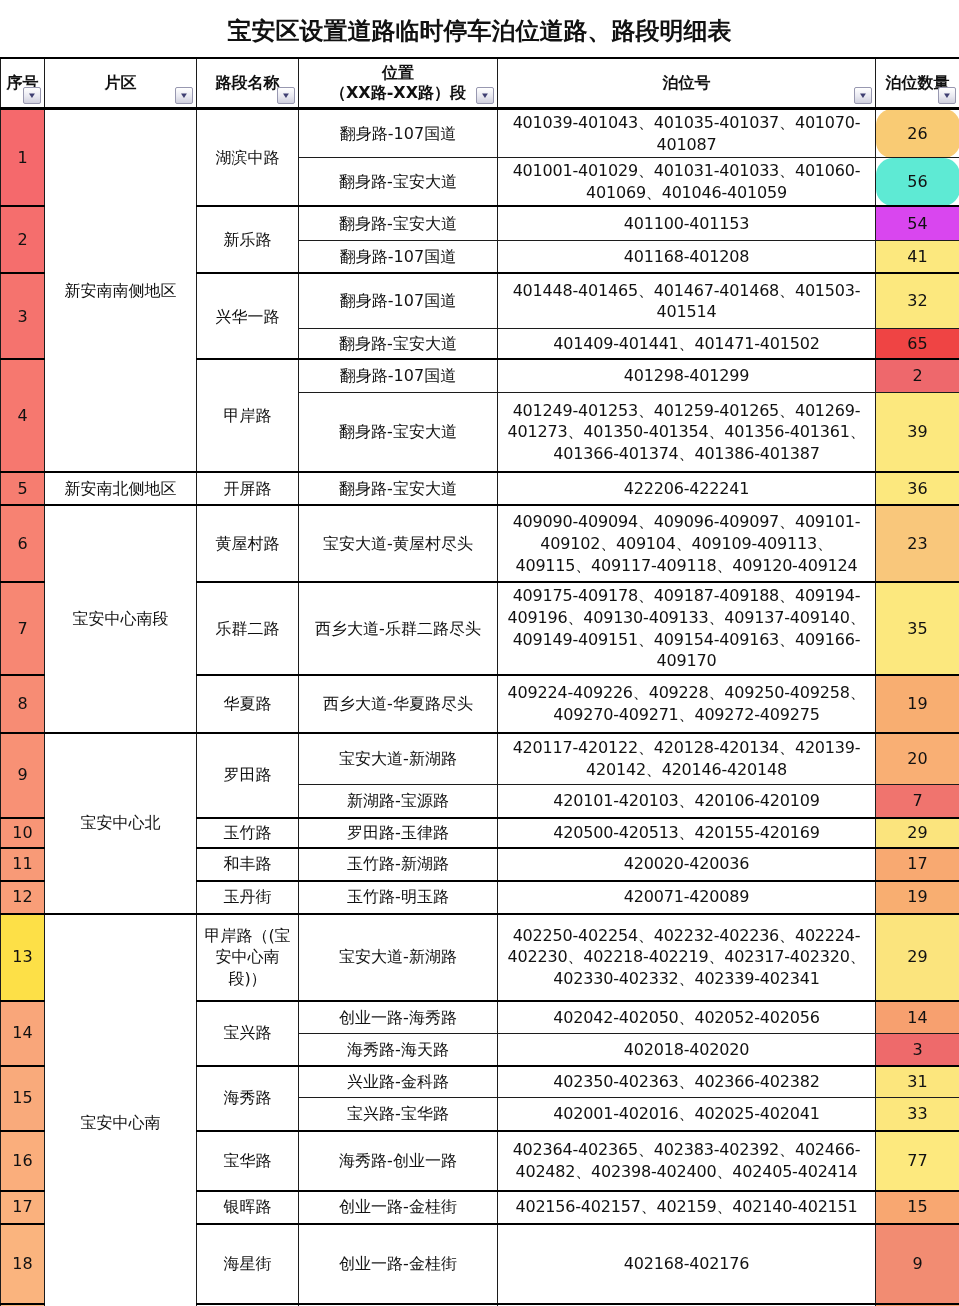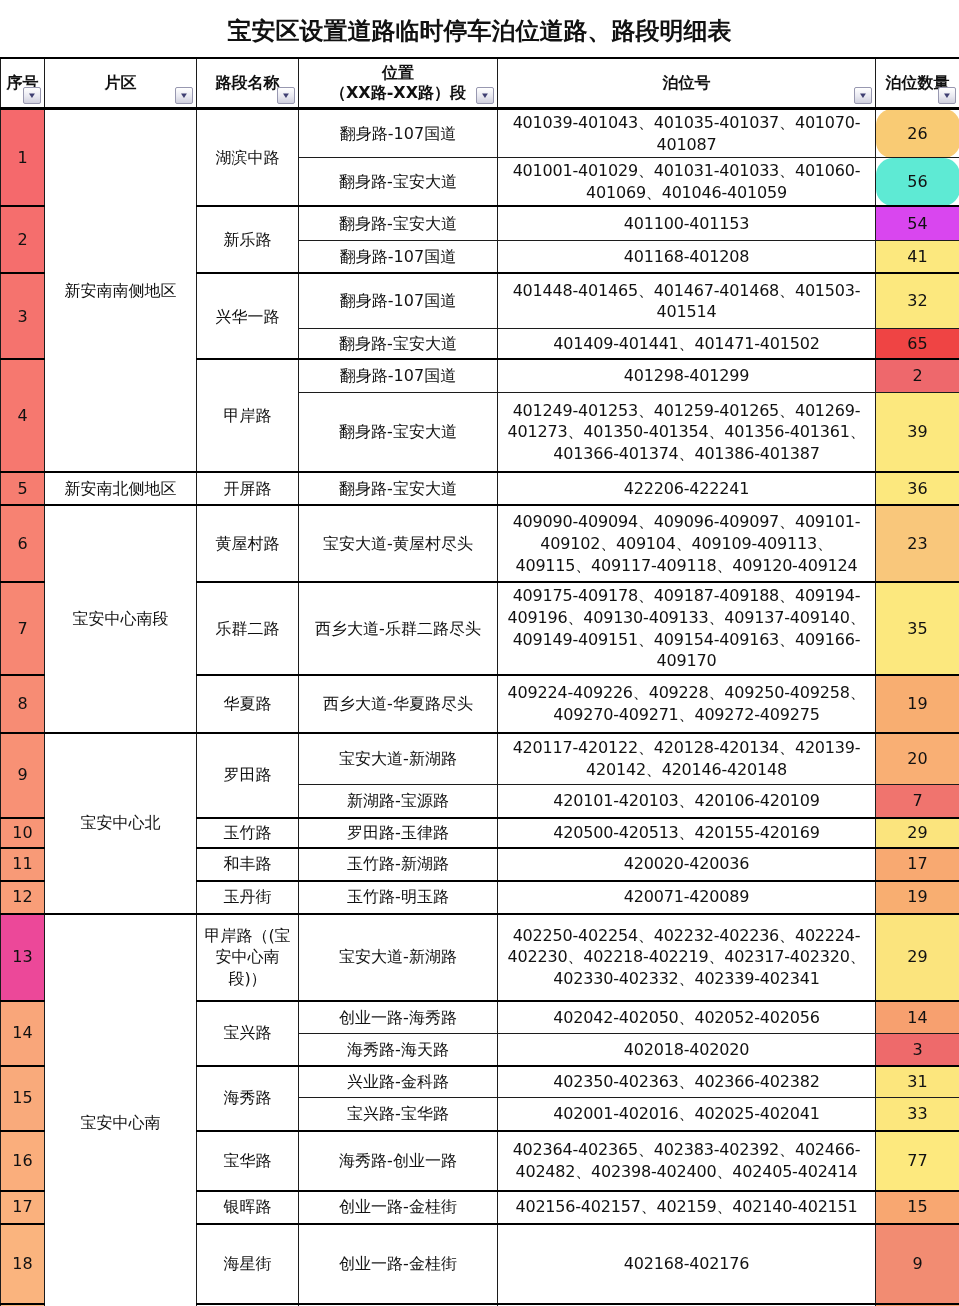--- a/index.html
+++ b/index.html
@@ -193,21 +193,21 @@
         <td class="c-count" style="background-color: rgb(248, 169, 113);">17</td>
       </tr>
       <tr class="group-start">
         <td class="c-seq" style="background-color: rgb(249, 158, 120);">12</td>
         <td class="c-road">玉丹街</td>
         <td class="c-loc">玉竹路-明玉路</td>
         <td class="c-berth">420071-420089</td>
         <td class="c-count" style="background-color: rgb(248, 174, 113);">19</td>
       </tr>
       <tr class="group-start">
-        <td class="c-seq" style="background-color: #ec4899; margin-left: 44px;">13</td>
+        <td class="c-seq" style="background-color: #fde047; margin-left: 44px;">13</td>
         <td class="c-area" rowspan="9">宝安中心南</td>
         <td class="c-road">甲岸路（(宝安中心南段)）</td>
         <td class="c-loc">宝安大道-新湖路</td>
         <td class="c-berth">402250-402254、402232-402236、402224-402230、402218-402219、402317-402320、402330-402332、402339-402341</td>
         <td class="c-count" style="background-color: rgb(251, 228, 125);">29</td>
       </tr>
       <tr class="group-start">
         <td class="c-seq" rowspan="2" style="background-color: rgb(249, 166, 122);">14</td>
         <td class="c-road" rowspan="2">宝兴路</td>
         <td class="c-loc">创业一路-海秀路</td>

